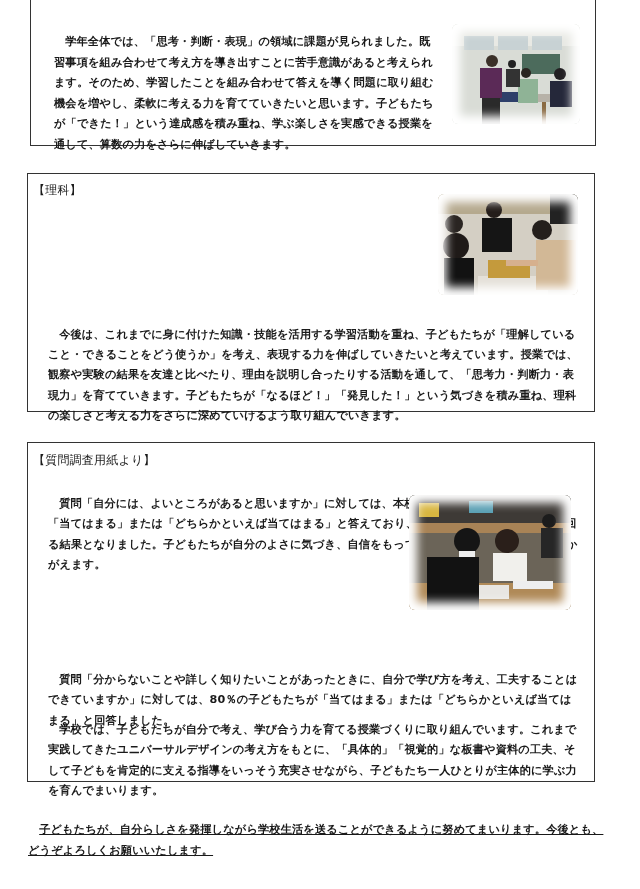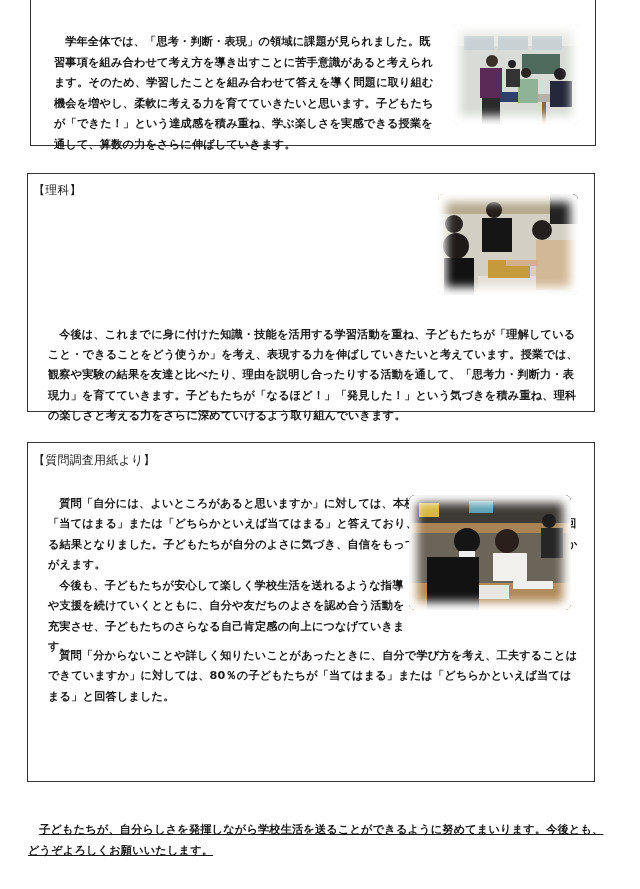--- a/index.html
+++ b/index.html
@@ -105,22 +105,22 @@
       <rect x="98" y="46" width="40" height="50" fill="#d2b896"></rect>
       <rect x="68" y="66" width="32" height="6" fill="#d6b08e"></rect>
       <rect x="112" y="0" width="28" height="30" fill="#222"></rect>
     </svg>
   </div>
 </div>
 
 <div class="box" id="box-survey">
   <h3 class="heading" style="left: 5px; top: 7px;">【質問調査用紙より】</h3>
   <p class="para indent" style="left: 20px; top: 28px; width: 530px; line-height: 20.4px;">質問「自分には、よいところがあると思いますか」に対しては、本校の子どもたちの 95％以上が「当てはまる」または「どちらかといえば当てはまる」と答えており、全国（公立）平均を大きく上回る結果となりました。子どもたちが自分のよさに気づき、自信をもって毎日を過ごしている様子がうかがえます。</p>
-  <p class="para indent" style="left: 20px; top: 110px; width: 366px; line-height: 20.4px;">今後も、子どもたちが安心して楽しく学校生活を送れるような指導や支援を続けていくとともに、自分や友だちのよさを認め合う活動を充実させ、子どもたちのさらなる自己肯定感の向上につなげていきます。</p>
-  <p class="para indent" style="left: 20px; top: 180px; width: 530px; line-height: 20.4px;">質問「分からないことや詳しく知りたいことがあったときに、自分で学び方を考え、工夫することはできていますか」に対しては、80％の子どもたちが「当てはまる」または「どちらかといえば当てはまる」と回答しました。</p>
+  <p class="para indent" style="left: 20px; top: 204px; width: 530px; line-height: 20.4px;">質問「分からないことや詳しく知りたいことがあったときに、自分で学び方を考え、工夫することはできていますか」に対しては、80％の子どもたちが「当てはまる」または「どちらかといえば当てはまる」と回答しました。</p>
+  <p class="para indent" style="left: 20px; top: 254px; width: 530px; line-height: 20.4px;">学校では、子どもたちが自分で考え、学び合う力を育てる授業づくりに取り組んでいます。これまで実践してきたユニバーサルデザインの考え方をもとに、「具体的」「視覚的」な板書や資料の工夫、そして子どもを肯定的に支える指導をいっそう充実させながら、子どもたち一人ひとりが主体的に学ぶ力を育んでまいります。</p>
   <div class="photo" style="left: 381px; top: 52px; width: 162px; height: 115px;">
     <svg viewBox="0 0 162 115" preserveAspectRatio="none">
       <rect width="162" height="115" fill="#6b6458"></rect>
       <rect x="0" y="0" width="162" height="30" fill="#3e3a36"></rect>
       <rect x="10" y="8" width="20" height="14" fill="#d8b640"></rect>
       <rect x="60" y="6" width="24" height="12" fill="#5aa0b4"></rect>
       <rect x="0" y="28" width="162" height="10" fill="#a88356"></rect>
       <rect x="0" y="88" width="162" height="27" fill="#b08a58"></rect>
       <rect x="50" y="90" width="50" height="14" fill="#e8e6e2"></rect>
       <circle cx="58" cy="46" r="13" fill="#151515"></circle>

